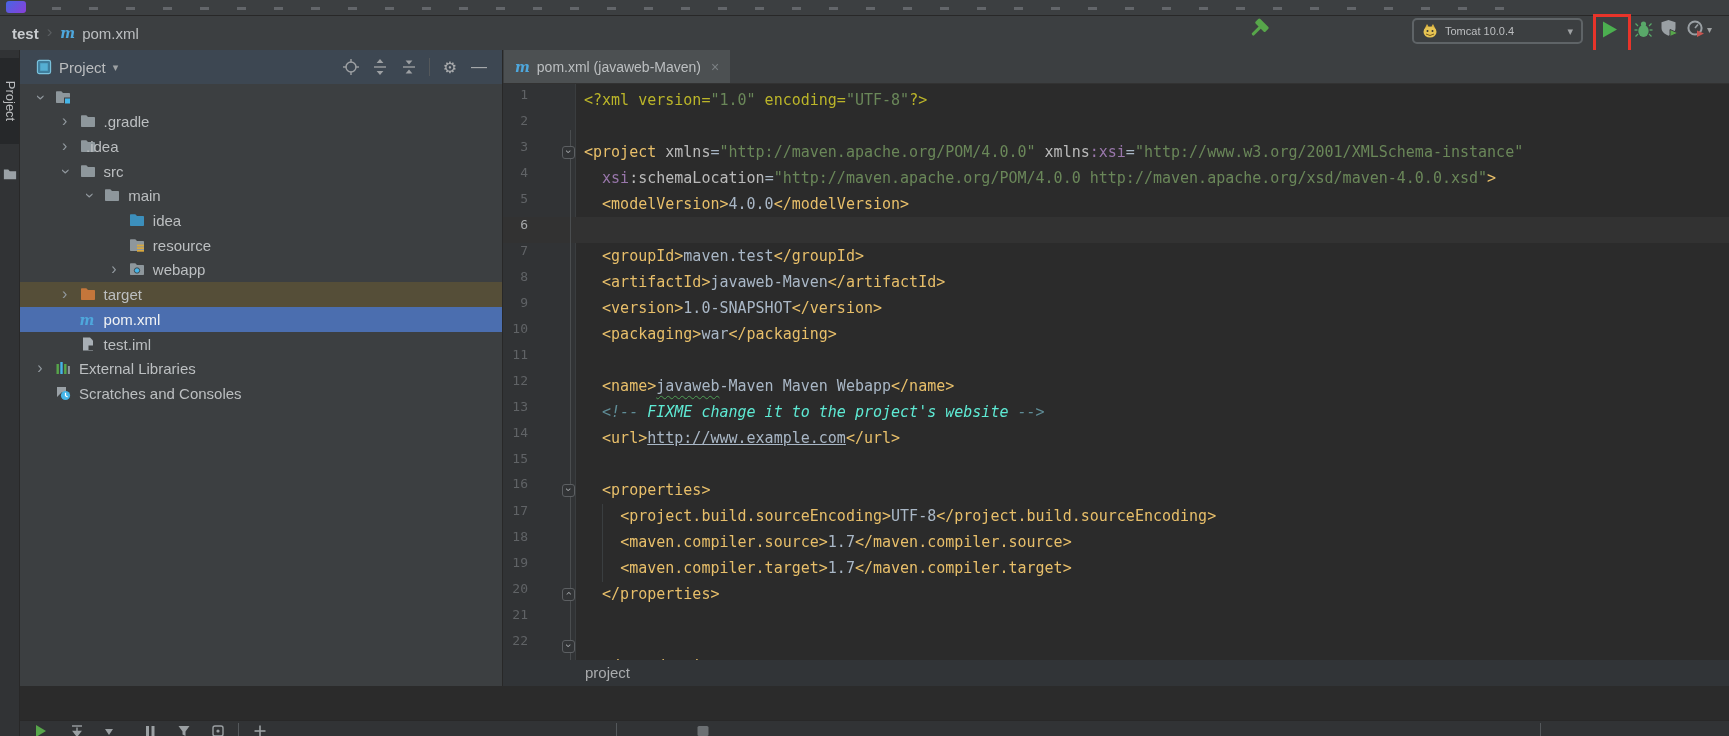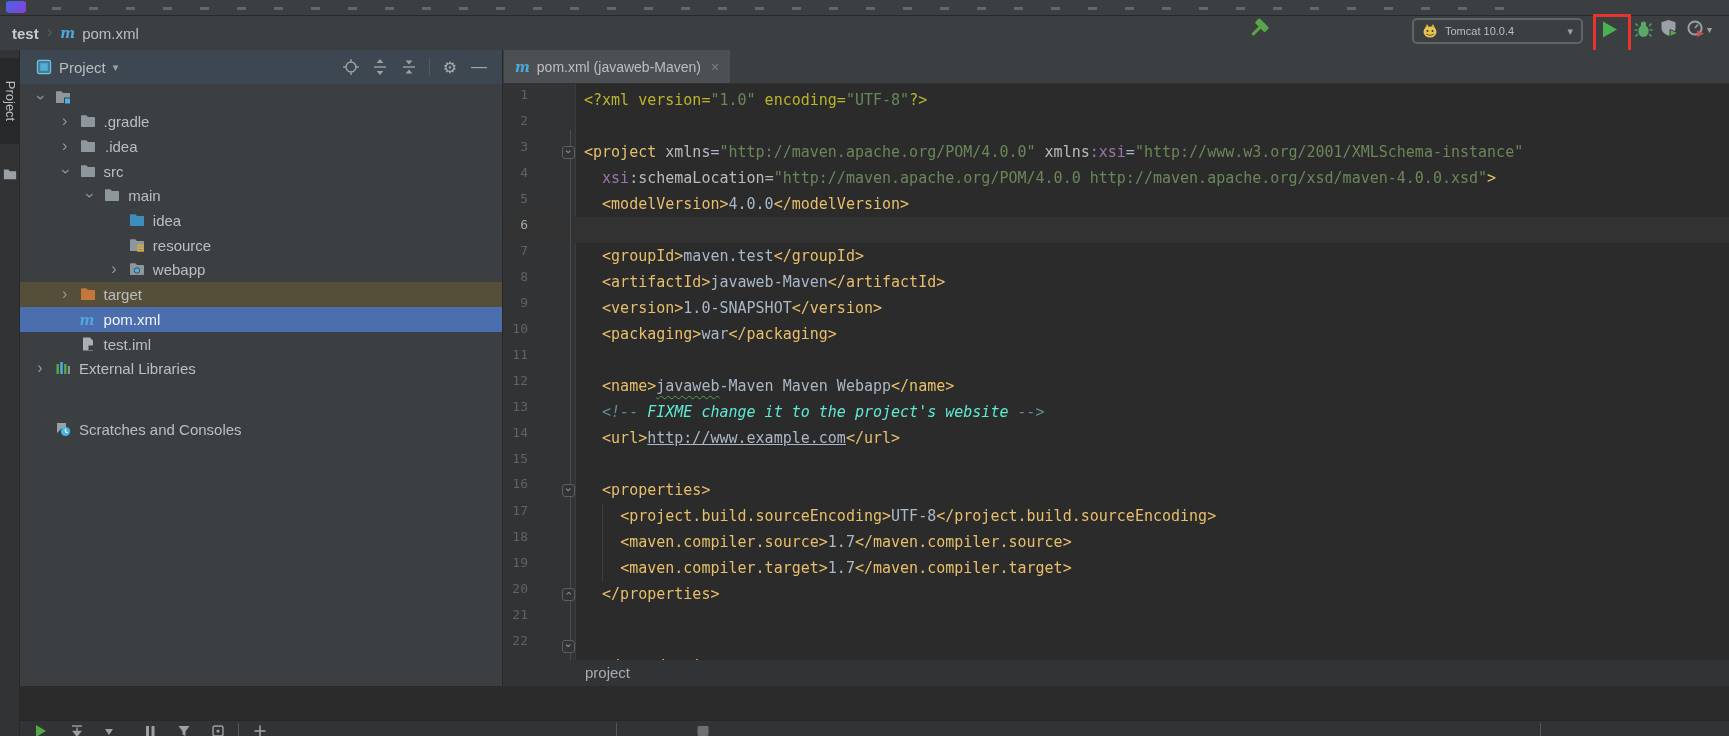--- a/index.html
+++ b/index.html
@@ -235,21 +235,21 @@
           <span class="ticon" style="left:59.6px"><svg width="16" height="16" viewBox="0 0 16 16">
               <path d="M1 3.2 C1 2.6 1.4 2.2 2 2.2 h4.3 l1.7 1.9 H14 c.6 0 1 .4 1 1 v8 c0 .6 -.4 1 -1 1 H2 c-.6 0 -1 -.4 -1 -1 Z" fill="#8e979c"></path>
             </svg></span>
           <span class="tlabel" style="left:83.6px">.gradle</span>
         </div>
         <div class="trow" style="top: 83.9px;">
           <span class="chev " style="left:37.6px">›</span>
           <span class="ticon" style="left:59.6px"><svg width="16" height="16" viewBox="0 0 16 16">
               <path d="M1 3.2 C1 2.6 1.4 2.2 2 2.2 h4.3 l1.7 1.9 H14 c.6 0 1 .4 1 1 v8 c0 .6 -.4 1 -1 1 H2 c-.6 0 -1 -.4 -1 -1 Z" fill="#8e979c"></path>
             </svg></span>
-          <span class="tlabel" style="left:85px">.idea</span>
+          <span class="tlabel" style="left:66px">.idea</span>
         </div>
         <div class="trow" style="top: 108.6px;">
           <span class="chev open" style="left:37.6px">›</span>
           <span class="ticon" style="left:59.6px"><svg width="16" height="16" viewBox="0 0 16 16">
               <path d="M1 3.2 C1 2.6 1.4 2.2 2 2.2 h4.3 l1.7 1.9 H14 c.6 0 1 .4 1 1 v8 c0 .6 -.4 1 -1 1 H2 c-.6 0 -1 -.4 -1 -1 Z" fill="#8e979c"></path>
             </svg></span>
           <span class="tlabel" style="left:83.6px">src</span>
         </div>
         <div class="trow" style="top: 133.3px;">
           <span class="chev open" style="left:62.2px">›</span>
@@ -308,21 +308,21 @@
         <div class="trow" style="top: 306.2px;">
           <span class="chev " style="left:13px">›</span>
           <span class="ticon" style="left:35px"><svg width="16" height="16" viewBox="0 0 16 16">
               <rect x="1.5" y="4" width="2.4" height="10" fill="#57a64a"></rect>
               <rect x="5.3" y="2" width="2.4" height="12" fill="#45b5e8"></rect>
               <rect x="9.1" y="4" width="2.4" height="10" fill="#57a64a"></rect>
               <rect x="12.9" y="6" width="2" height="8" fill="#8e979c"></rect>
             </svg></span>
           <span class="tlabel" style="left:59px">External Libraries</span>
         </div>
-        <div class="trow" style="top: 330.9px; margin-top: 36px;">
+        <div class="trow" style="top: 330.9px;">
           <span class="chev " style="left:13px"></span>
           <span class="ticon" style="left:35px"><svg width="16" height="16" viewBox="0 0 16 16">
               <path d="M2 2 h9 v5 h-4 l-5 5 Z" fill="#9aa1a6"></path>
               <circle cx="10.5" cy="10.5" r="4.6" fill="#45b5e8"></circle>
               <path d="M10.5 7.8 v2.9 l2.1 1.2" stroke="#fff" stroke-width="1.2" fill="none"></path>
             </svg></span>
           <span class="tlabel" style="left:59px">Scratches and Consoles</span>
         </div>
       </div>
   </div>

